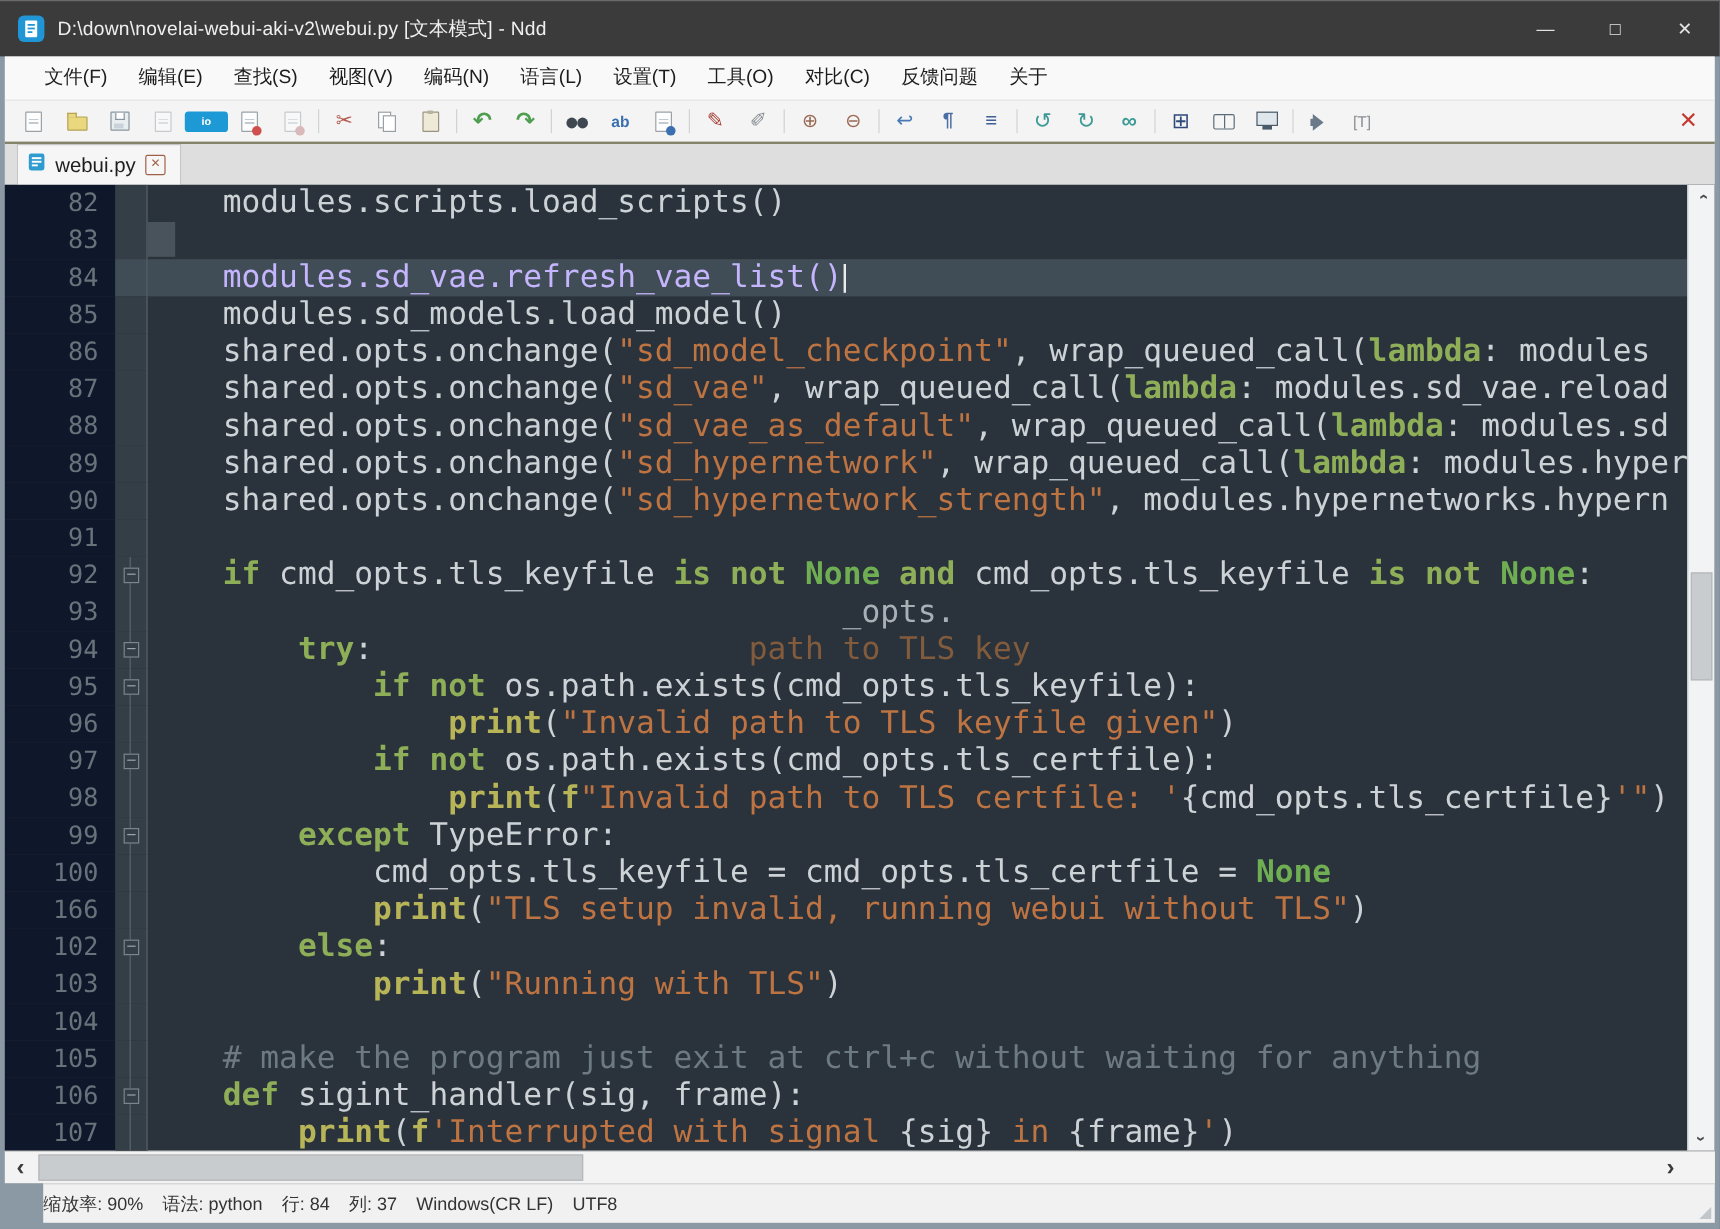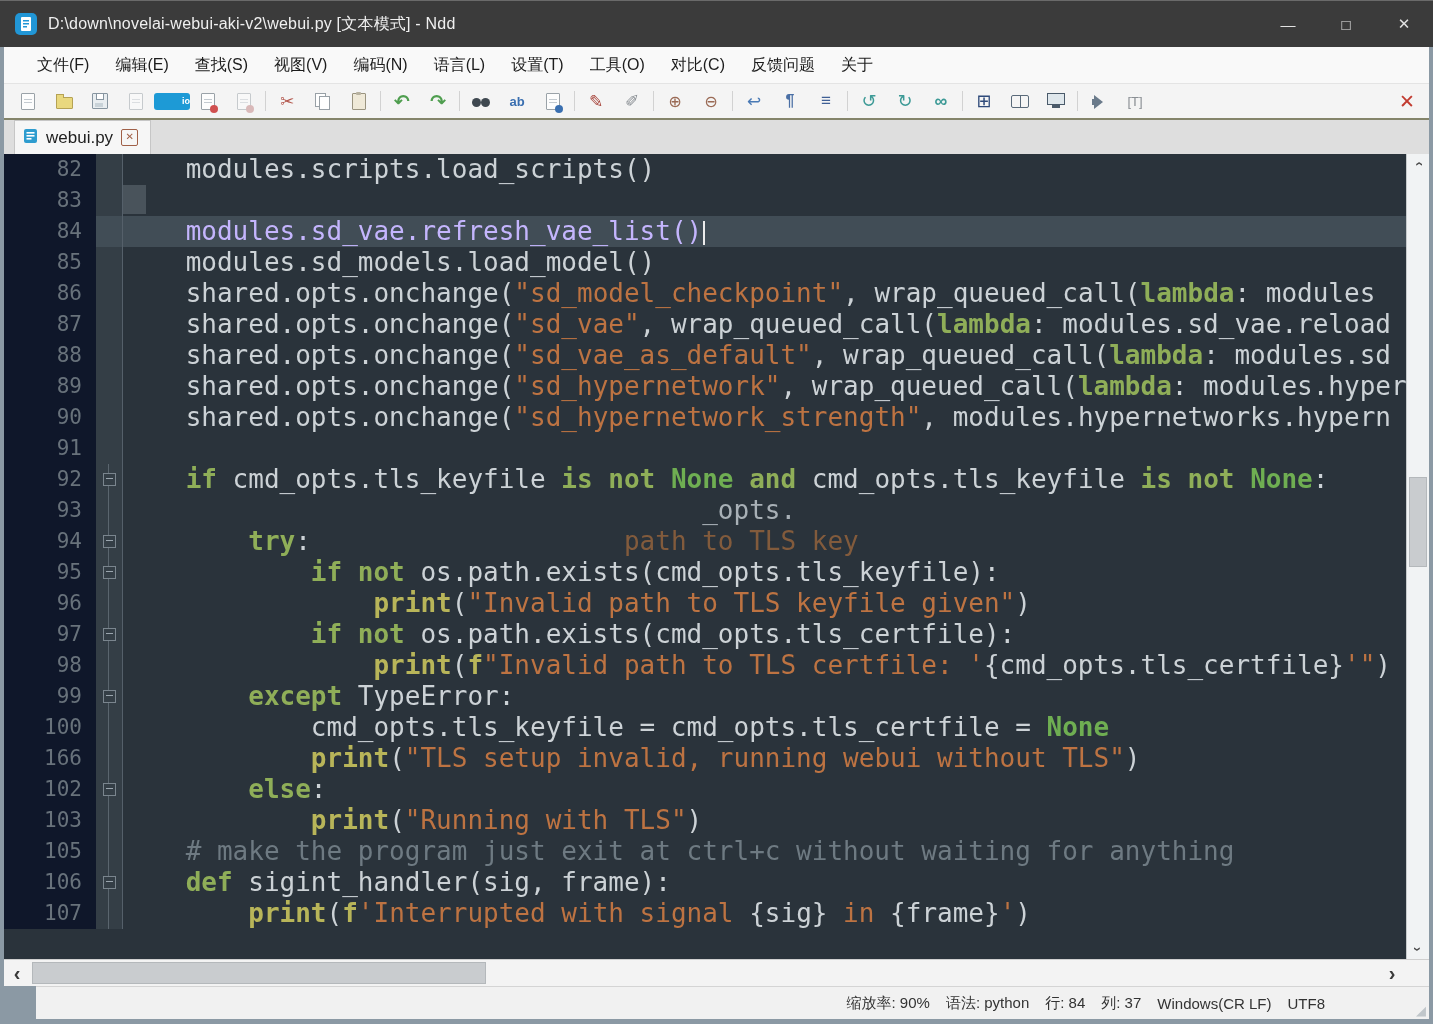--- a/index.html
+++ b/index.html
@@ -34,21 +34,21 @@
     background:#e9d87e;border:1px solid #b5a254;border-bottom:none;}
   .floppy{width:14px;height:14px;background:#e8edf0;border:1px solid #8795a0;border-radius:1px;position:relative;}
   .floppy::before{content:'';position:absolute;top:0;left:3px;width:6px;height:5px;background:#fff;border:1px solid #8795a0;border-top:none;}
   .floppy::after{content:'';position:absolute;bottom:1px;left:2px;width:8px;height:4px;background:#c8d2d8;}
   .pages{position:relative;width:16px;height:16px;}
   .pages::before{content:'';position:absolute;left:0;top:0;width:9px;height:12px;background:#fff;border:1px solid #98a0a6;}
   .pages::after{content:'';position:absolute;left:4px;top:3px;width:9px;height:12px;background:#fff;border:1px solid #98a0a6;}
   .clip{width:12px;height:15px;background:#efe9d8;border:1px solid #9a9480;border-radius:1px;position:relative;}
   .clip::before{content:'';position:absolute;top:-2px;left:3px;width:5px;height:3px;background:#b8b2a0;border-radius:1px;}
   .app{width:40px;height:17px;border-radius:3px;color:#fff;font-weight:bold;font-size:9px;
-    line-height:17px;text-align:right;}
+    line-height:17px;text-align:center;}
   .binoc{position:relative;width:18px;height:12px;}
   .binoc::before{content:'';position:absolute;left:0;top:3px;width:9px;height:9px;border-radius:50%;background:#3f4850;}
   .binoc::after{content:'';position:absolute;right:0;top:3px;width:9px;height:9px;border-radius:50%;background:#3f4850;}
   .book{width:16px;height:11px;background:#f5f5f5;border:1px solid #5a6a7a;border-radius:2px;position:relative;}
   .book::before{content:'';position:absolute;left:50%;top:0;bottom:0;width:1px;background:#5a6a7a;}
   .monitor{width:16px;height:10px;border:1px solid #4a5a6a;background:#dfe7ec;position:relative;margin-bottom:4px;}
   .monitor::after{content:'';position:absolute;left:50%;transform:translateX(-50%);bottom:-4px;width:8px;height:3px;background:#4a5a6a;}
   .speaker{position:relative;width:15px;height:13px;}
   .speaker::before{content:'';position:absolute;left:0;top:4px;width:4px;height:6px;background:#6a7a8a;}
   .speaker::after{content:'';position:absolute;left:2px;top:0;border:7px solid transparent;border-left:9px solid #6a7a8a;}
@@ -95,21 +95,21 @@
   .hscroll{flex:1;position:relative;}
   .hs-arrow{position:absolute;top:0;bottom:0;width:26px;display:flex;align-items:center;justify-content:center;color:#3a3a3a;font-size:20px;font-weight:bold;}
   .hs-left{left:0;}
   .hs-right{right:0;}
   .hs-thumb{position:absolute;left:28px;width:452px;top:2px;bottom:2px;background:#c9cccf;border:1px solid #b4b8bb;}
   .hcorner{width:24px;flex:none;background:#f3f3f3;}
   .rot-up{transform:rotate(-90deg);display:inline-block;}
   .rot-down{transform:rotate(90deg);display:inline-block;}
   
   .statusbar{height:32px;flex:none;background:#f1f1f1;border-top:1px solid #d4d4d4;display:flex;
-    align-items:center;justify-content:flex-end;padding-right:104px;gap:16px;position:relative;margin-left:32px;}
+    align-items:center;padding-right:104px;gap:16px;position:relative;margin-left:32px;}
   .sb-item{font-size:15px;color:#333;white-space:nowrap;}
   .grip{position:absolute;right:3px;bottom:1px;color:#c0c6ca;font-size:13px;}
 </style>
 </head>
 <body>
 
 <div class="window">
 
   <div class="titlebar">
     <span class="title-icon">
@@ -386,20 +386,25 @@
             <span class="fbox"></span>
           </span>
           <pre class="codeline">        <span class="tk-k">else</span><span class="tk-d">:</span></pre>
         </div>
         <div class="row">
           <span class="lnum">103</span>
           <span class="fold f-line"></span>
           <pre class="codeline">            <span class="tk-p">print</span><span class="tk-d">(</span><span class="tk-s">"Running with TLS"</span><span class="tk-d">)</span></pre>
         </div>
         <div class="row">
+          <span class="lnum">104</span>
+          <span class="fold f-line"></span>
+          <pre class="codeline"></pre>
+        </div>
+        <div class="row">
           <span class="lnum">105</span>
           <span class="fold f-line"></span>
           <pre class="codeline">    <span class="tk-c"># make the program just exit at ctrl+c without waiting for anything</span></pre>
         </div>
         <div class="row">
           <span class="lnum">106</span>
           <span class="fold f-box">
             <span class="fbox"></span>
           </span>
           <pre class="codeline">    <span class="tk-k">def</span><span class="tk-d"> sigint_handler(sig, frame):</span></pre>

